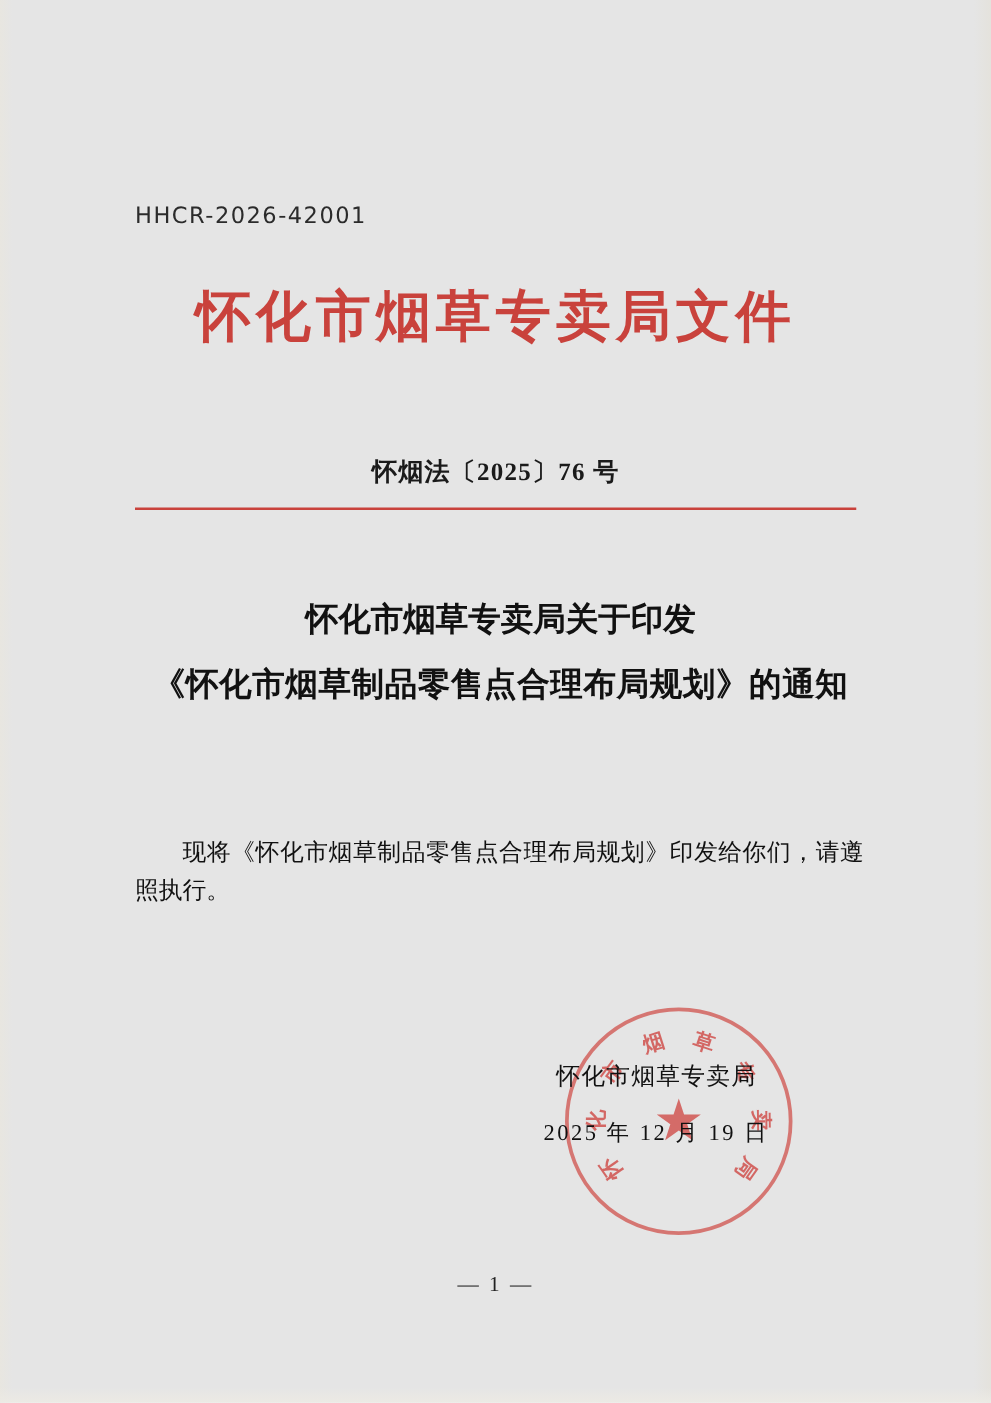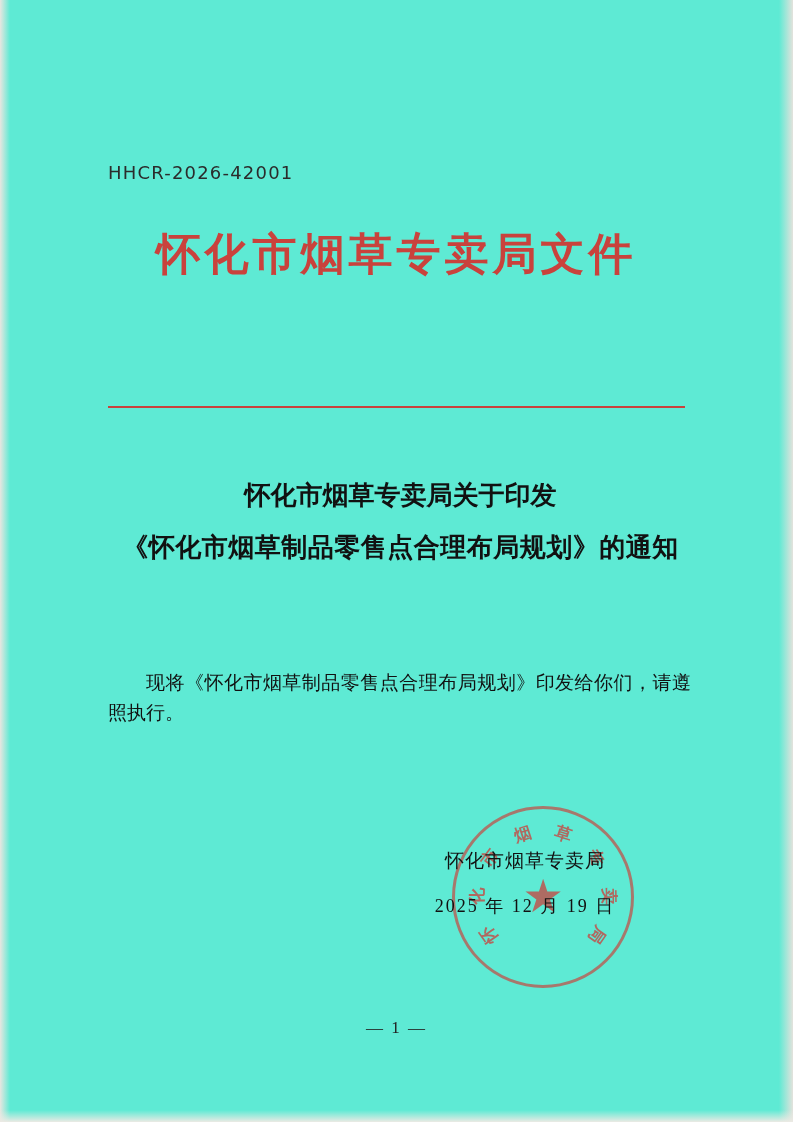--- a/index.html
+++ b/index.html
@@ -12,21 +12,21 @@
     height: 1122px;
     font-family: "Liberation Serif", "DejaVu Serif", serif;
     color: #1a1a1a;
     position: relative;
     overflow: hidden;
   }
 
   .page {
     position: absolute;
     inset: 0;
-    background: #5eead4;
+    background: #e5e5e5;
   }
 
   
   .scan-edge-left {
     position: absolute;
     left: 0; top: 0; bottom: 0;
     width: 10px;
     background: linear-gradient(to right, #e8e6e0, rgba(255,255,255,0));
   }
   .scan-edge-right {
@@ -199,20 +199,21 @@
   <div class="scan-edge-left"></div>
   <div class="scan-edge-right"></div>
   <div class="scan-edge-bottom"></div>
 
   <div class="doc-number">HHCR-2026-42001</div>
 
   <div class="title-band">
     <div class="doc-title">怀化市烟草专卖局文件</div>
   </div>
 
+  <div class="issue-number">怀烟法〔2025〕76 号</div>
 
   <div class="red-rule"></div>
 
   <div class="subject">
     <div class="line1">怀化市烟草专卖局关于印发</div>
     <div class="line2">《怀化市烟草制品零售点合理布局规划》的通知</div>
   </div>
 
 
   <div class="body-text">

